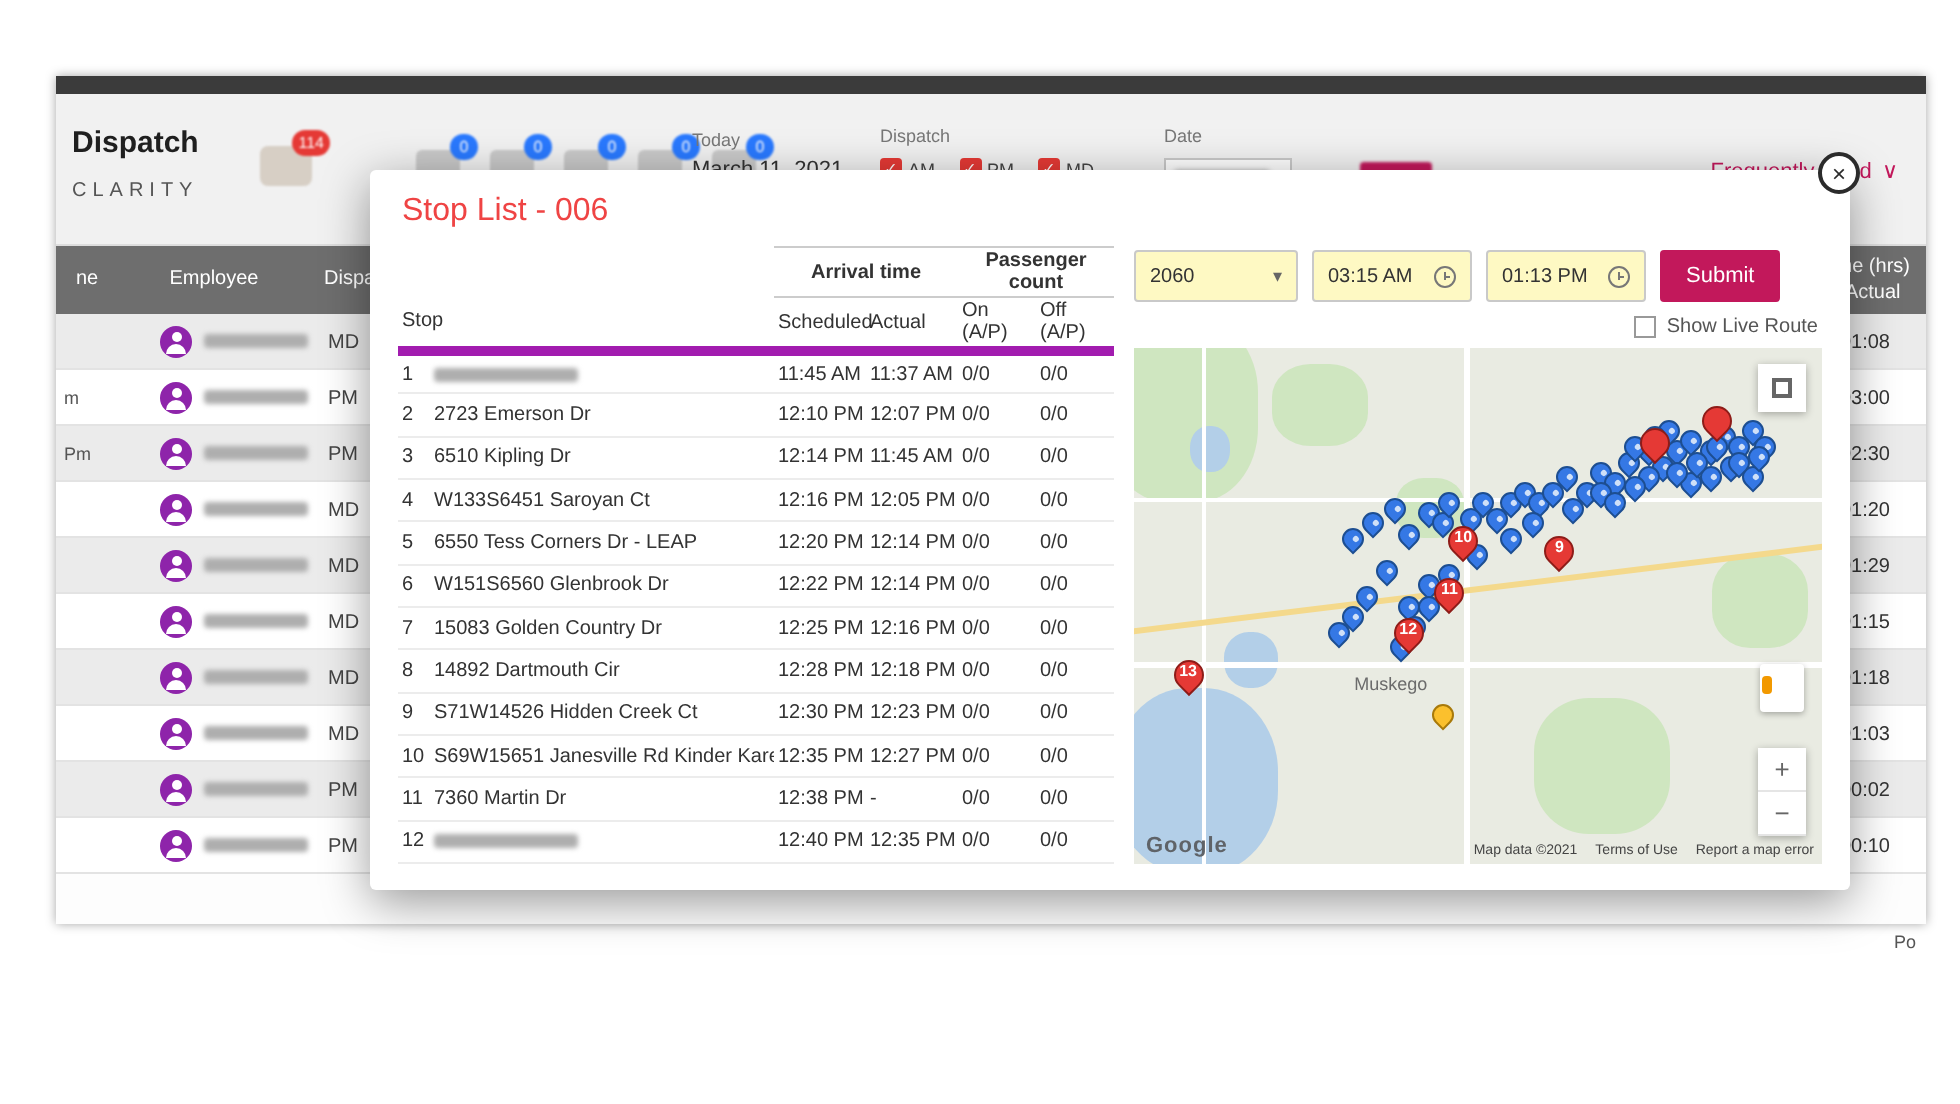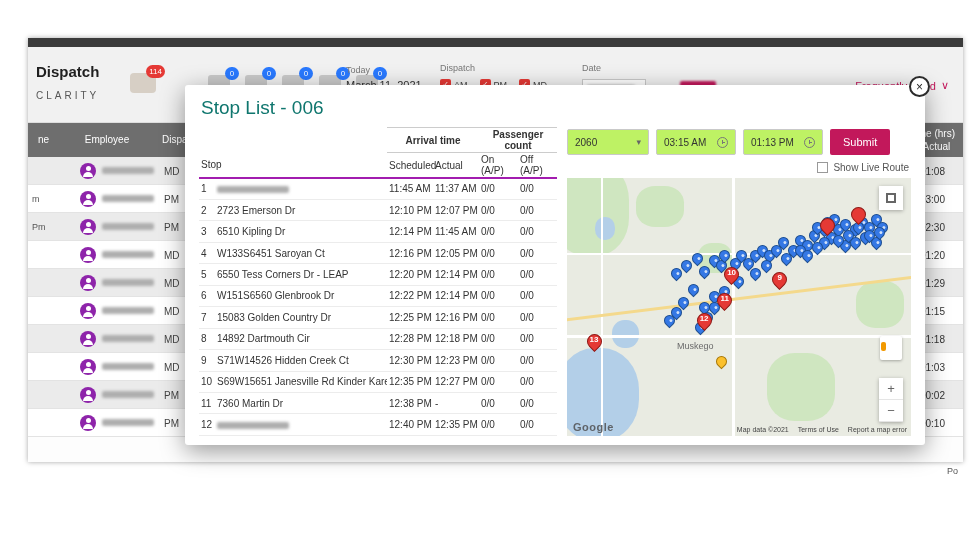--- a/index.html
+++ b/index.html
@@ -47,38 +47,38 @@
   .avatar{position:absolute;left:52px;top:6px;width:16px;height:16px;border-radius:50%;background:var(--avatar-purple)}
   .avatar::before{content:"";position:absolute;left:5.5px;top:3px;width:5px;height:5px;border-radius:50%;background:#fff}
   .avatar::after{content:"";position:absolute;left:3px;top:9px;width:10px;height:5px;border-radius:5px 5px 0 0;background:#fff}
   .redbar{display:inline-block;background:#aeaeae;border-radius:2px;filter:blur(1.4px)}
   .bgrow .name{position:absolute;left:74px;top:10px;width:52px;height:7px}
   .rdisp{position:absolute;left:136px;top:9px}
   .ractual{position:absolute;right:18px;top:9px;color:#333}
   .footer-partial{position:absolute;right:22px;top:466px;font-size:9px;color:#555}
   
   .modal{position:absolute;left:185px;top:85px;width:740px;height:360px;background:#fff;border-radius:3px;box-shadow:0 6px 24px rgba(0,0,0,.4);z-index:10}
-  .modal-title{padding:12px 16px 8px;font-size:19px;color:#0f766e}
+  .modal-title{padding:12px 16px 8px;font-size:16px;color:#ef4444}
   .modal-close{position:absolute;top:-9px;right:-5px;width:21px;height:21px;border-radius:50%;background:#fff;border:2px solid #2b2b2b;color:#2b2b2b;font-size:12px;line-height:16px;text-align:center;cursor:pointer;z-index:12;padding:0}
   .modal-body{display:flex;padding:0 14px;gap:10px}
   
   .stoptable{width:358px;border-collapse:collapse;table-layout:fixed;font-size:10px;color:#333}
   .stoptable col.c-num{width:16px}.stoptable col.c-stop{width:172px}
   .stoptable col.c-t{width:46px}.stoptable col.c-p{width:39px}
   .stoptable th{font-weight:normal;text-align:left;height:17px;padding:1px 2px;color:#333}
   .stoptable .grp{text-align:center;font-weight:bold;border-top:1px solid #ccc;border-bottom:1px solid #ccc}
-  .stoptable .sh{border-bottom:2px solid #a21caf}
+  .stoptable .sh{border-bottom:5px solid #a21caf}
   .stoptable td{height:19px;padding:1px 2px;border-bottom:1px solid #ececec;white-space:nowrap;overflow:hidden}
   .stoptable .sec{font-weight:bold}
   .stoptable .num{color:#333}
   .redbar.wide{width:72px;height:7px;vertical-align:middle}
   
   .right-panel{flex:1;padding-top:2px}
   .controls{display:flex;gap:7px;align-items:center}
-  .select,.timebox{height:26px;border:1px solid #c9c9c9;border-radius:2px;background:#bef264;display:flex;align-items:center;justify-content:space-between;padding:0 7px;font-size:10px;color:#333;cursor:pointer}
+  .select,.timebox{height:26px;border:1px solid #c9c9c9;border-radius:2px;background:#fef9c3;display:flex;align-items:center;justify-content:space-between;padding:0 7px;font-size:10px;color:#333;cursor:pointer}
   .select{width:82px}
   .timebox{width:80px}
   .caret{color:#666;font-size:9px}
   .clockicon{position:relative;width:11px;height:11px;border:1px solid #777;border-radius:50%}
   .clockicon::after{content:"";position:absolute;left:4px;top:2px;width:1px;height:4px;background:#777}
   .clockicon::before{content:"";position:absolute;left:4px;top:4px;width:3px;height:1px;background:#777}
   .submitbtn{height:26px;background:var(--accent);color:#fff;border:none;border-radius:2px;font-size:11px;padding:0 13px;cursor:pointer}
   .liveroute{display:flex;justify-content:flex-end;align-items:center;gap:5px;margin:7px 2px 5px 0;font-size:10px;color:#555}
   .cb{width:11px;height:11px;border:1px solid #999;background:#fff;cursor:pointer}
   

